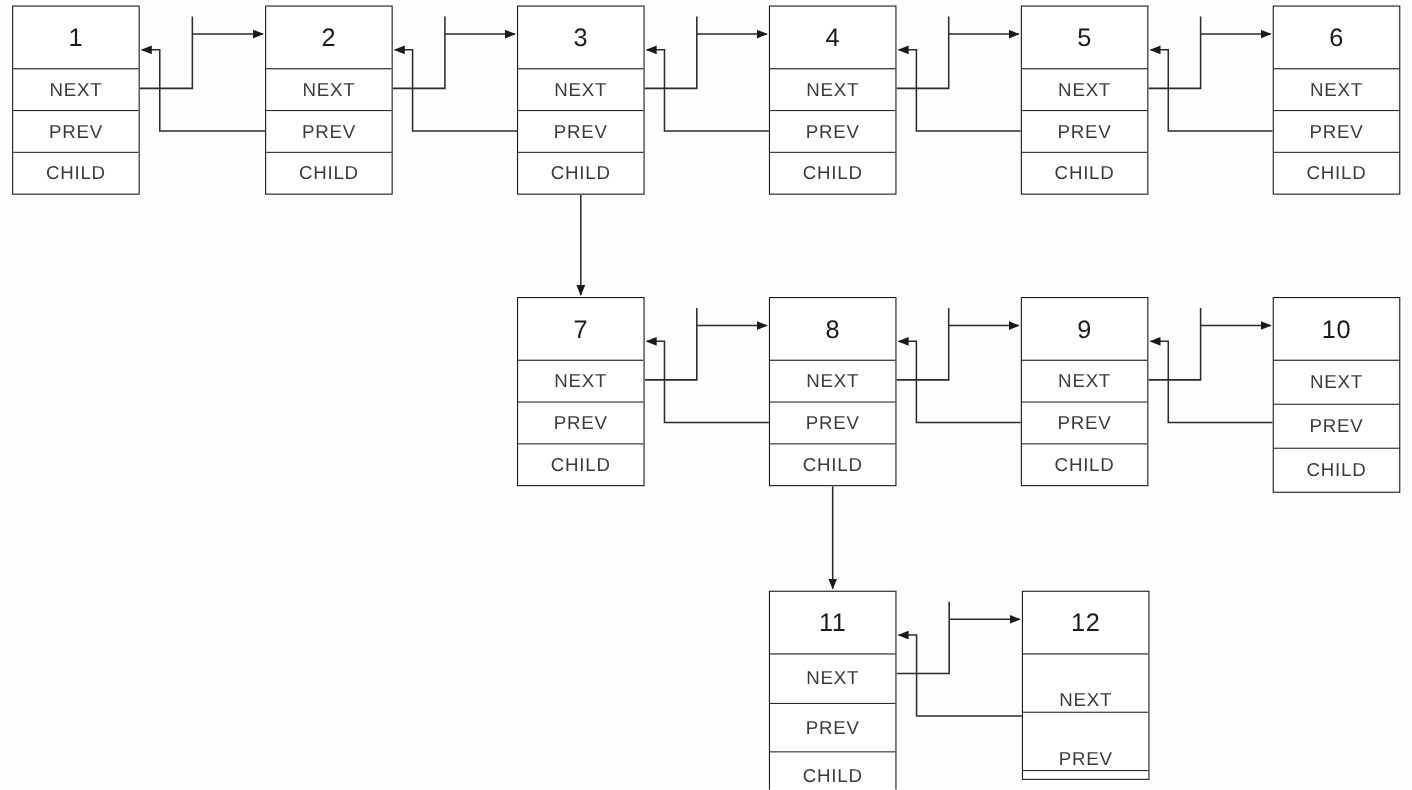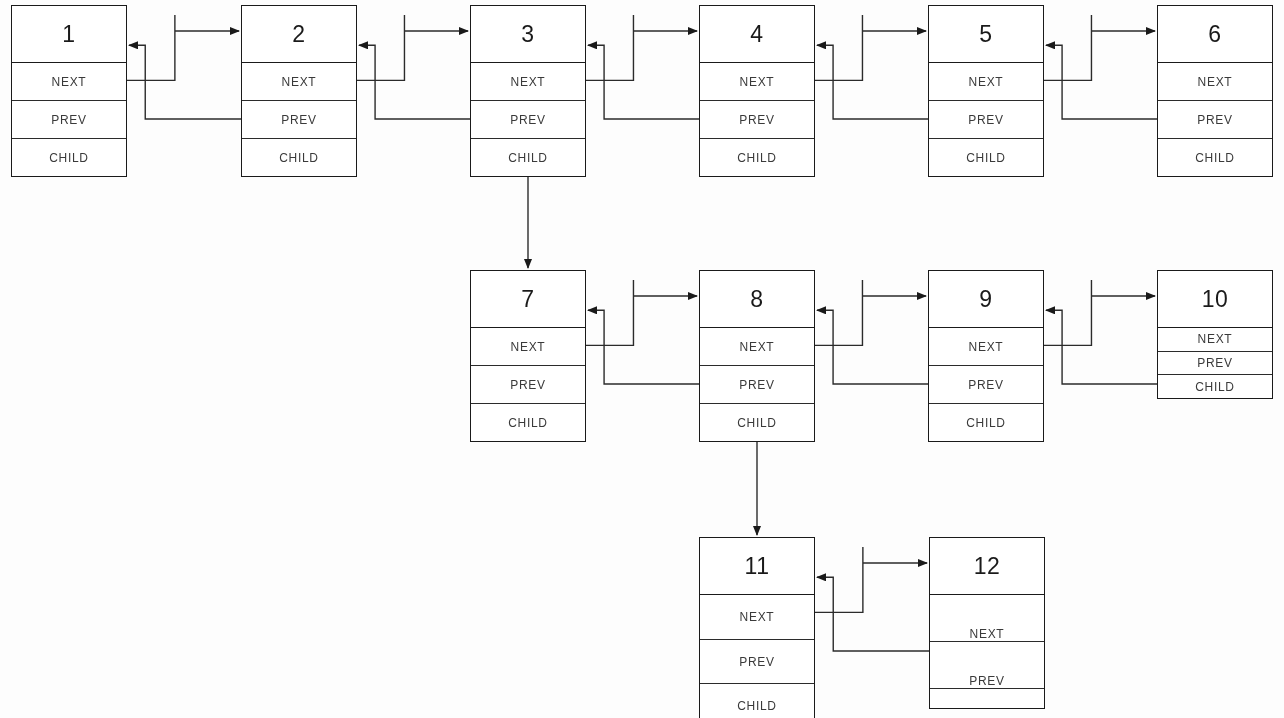--- a/index.html
+++ b/index.html
@@ -39,21 +39,21 @@
     font-size: 23px;
     color: #1a1a1a;
     border-bottom: 1.4px solid #1a1a1a;
     letter-spacing: .5px;
   }
   .node-cell {
     flex: 1 1 0;
     display: flex;
     align-items: center;
     justify-content: center;
-    font-size: 12px;
+    font-size: 17px;
     color: #3a3a3a;
     border-bottom: 1.2px solid #2b2b2b;
     letter-spacing: .7px;
   }
   .node-cell.last { border-bottom: none; text-align: center; }
 </style>
 </head>
 <body>
 
 <div id="canvas">
@@ -133,21 +133,21 @@
     <div class="node-cell">NEXT</div>
     <div class="node-cell">PREV</div>
     <div class="node-cell last">CHILD</div>
   </div>
     <div class="node" style="left: 928px; top: 270px; width: 116px; height: 172px;">
     <div class="node-head" style="flex-basis: 56px;">9</div>
     <div class="node-cell">NEXT</div>
     <div class="node-cell">PREV</div>
     <div class="node-cell last">CHILD</div>
   </div>
-    <div class="node" style="left: 1157px; top: 270px; width: 116px; height: 129px;">
+    <div class="node" style="left: 1157px; top: 270px; width: 116px; height: 178px;">
     <div class="node-head" style="flex-basis: 56px;">10</div>
     <div class="node-cell">NEXT</div>
     <div class="node-cell">PREV</div>
     <div class="node-cell last">CHILD</div>
   </div>
     <div class="node" style="left: 699px; top: 537px; width: 116px; height: 192px;">
     <div class="node-head" style="flex-basis: 56px;">11</div>
     <div class="node-cell">NEXT</div>
     <div class="node-cell">PREV</div>
     <div class="node-cell last">CHILD</div>

